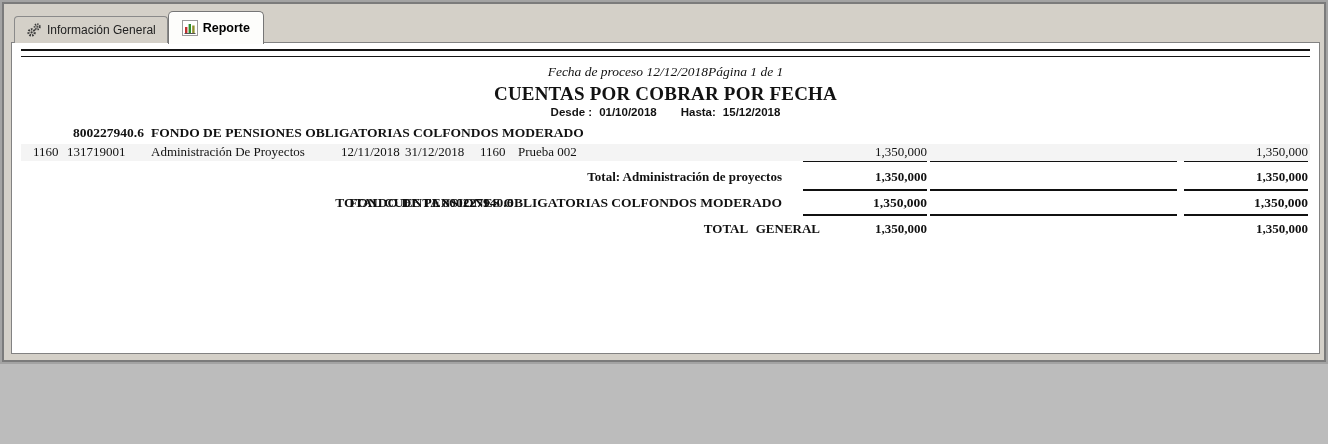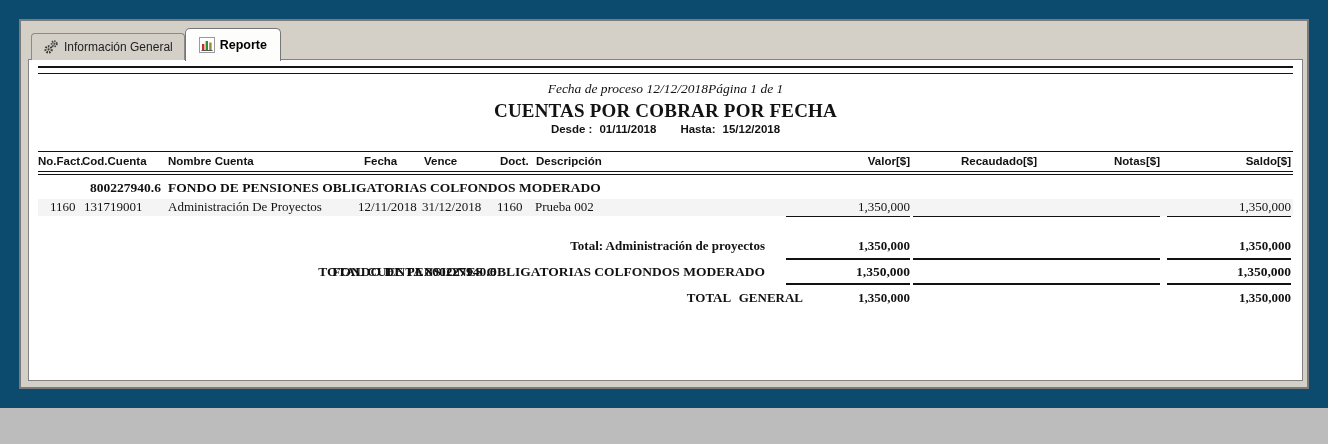--- a/index.html
+++ b/index.html
@@ -1,17 +1,17 @@
 <!DOCTYPE html>
 <html><head>
 <meta charset="utf-8">
 <style>
   html,body{margin:0;padding:0;}
   body{width:1328px;height:444px;font-family:"Liberation Sans",sans-serif;background:#bcbcbc;}
-  .screen{position:relative;width:1328px;height:408px;box-sizing:border-box;background:#0c4a6e;padding:19px;overflow:hidden;}
+  .screen{position:relative;width:1328px;height:364px;box-sizing:border-box;background:#a3a3a3;padding:2px;overflow:hidden;}
   .win{position:relative;width:100%;height:100%;box-sizing:border-box;background:#d4d0c8;border:2px solid #7b7b7b;overflow:hidden;}
 
   
   .tabbar{position:relative;z-index:3;height:39px;display:flex;align-items:flex-end;padding-left:10px;}
   .tab{display:flex;align-items:center;gap:5px;box-sizing:border-box;cursor:default;white-space:nowrap;}
   .tab.inactive{height:27px;margin-bottom:0px;padding:0 11px;background:#d4d0c8;border:1px solid #8a8a8a;border-bottom:none;border-radius:4px 4px 0 0;font-size:12px;color:#222;}
   .tab.active{height:33px;margin-bottom:-1px;padding:0 13px;background:#fdfdfb;border:1px solid #767676;border-bottom:none;border-radius:5px 5px 0 0;font-size:12.5px;font-weight:bold;color:#000;box-shadow:inset 0 1px 0 #ffffff,inset 1px 0 0 #ffffff;text-align:center;}
   .tabicon{width:16px;height:16px;flex:0 0 auto;}
 
   
@@ -78,36 +78,23 @@
         <div class="toprule"></div>
 
         <div class="meta-row">
           <span>Fecha de proceso 12/12/2018</span>
           <span>Página 1 de 1</span>
         </div>
 
         <div class="rtitle">CUENTAS POR COBRAR POR FECHA</div>
 
         <div class="rrange">
-          <span>Desde :</span><span class="gap-s">01/11/2018</span><span class="gap-l">Hasta:</span><span class="gap-s">15/12/2018</span>
+          <span>Desde :</span><span class="gap-s">01/10/2018</span><span class="gap-l">Hasta:</span><span class="gap-s">15/12/2018</span>
         </div>
 
-        <div class="thead">
-          <span style="left:0px">No.Fact.</span>
-          <span style="left:44px">Cod.Cuenta</span>
-          <span style="left:130px">Nombre Cuenta</span>
-          <span style="left:326px">Fecha</span>
-          <span style="left:386px">Vence</span>
-          <span style="left:462px">Doct.</span>
-          <span style="left:498px">Descripción</span>
-          <span class="col-valor">Valor[$]</span>
-          <span class="col-recaudado">Recaudado[$]</span>
-          <span class="col-notas">Notas[$]</span>
-          <span class="col-saldo">Saldo[$]</span>
-        </div>
 
         <div class="rrow grow">
           <span style="left:52px">800227940.6</span>
           <span style="left:130px">FONDO DE PENSIONES OBLIGATORIAS COLFONDOS MODERADO</span>
         </div>
 
         <div class="rrow drow">
           <span style="left:12px">1160</span>
           <span style="left:46px">131719001</span>
           <span style="left:130px">Administración De Proyectos</span>
@@ -118,21 +105,21 @@
           <span class="col-valor">1,350,000</span>
           <span class="col-saldo">1,350,000</span>
         </div>
         <div class="rline">
           <i class="col-valor"></i>
           <i class="col-recaudado"></i>
           <i class="col-notas"></i>
           <i class="col-saldo"></i>
         </div>
 
-        <div class="rrow trow" style="margin-top:20px">
+        <div class="rrow trow" style="margin-top:6px">
           <span style="right:528px">Total: Administración de proyectos</span>
           <span class="col-valor">1,350,000</span>
           <span class="col-saldo">1,350,000</span>
         </div>
         <div class="rline bold" style="margin-top:3px">
           <i class="col-valor"></i>
           <i class="col-recaudado"></i>
           <i class="col-notas"></i>
           <i class="col-saldo"></i>
         </div>

